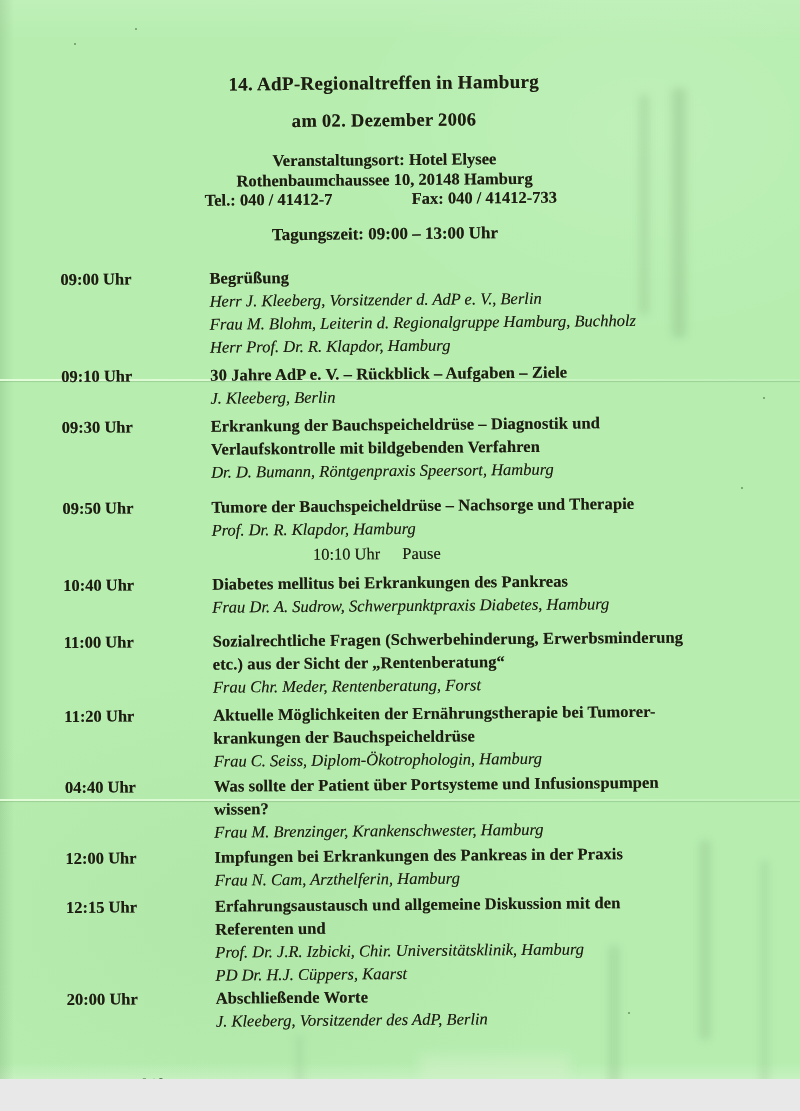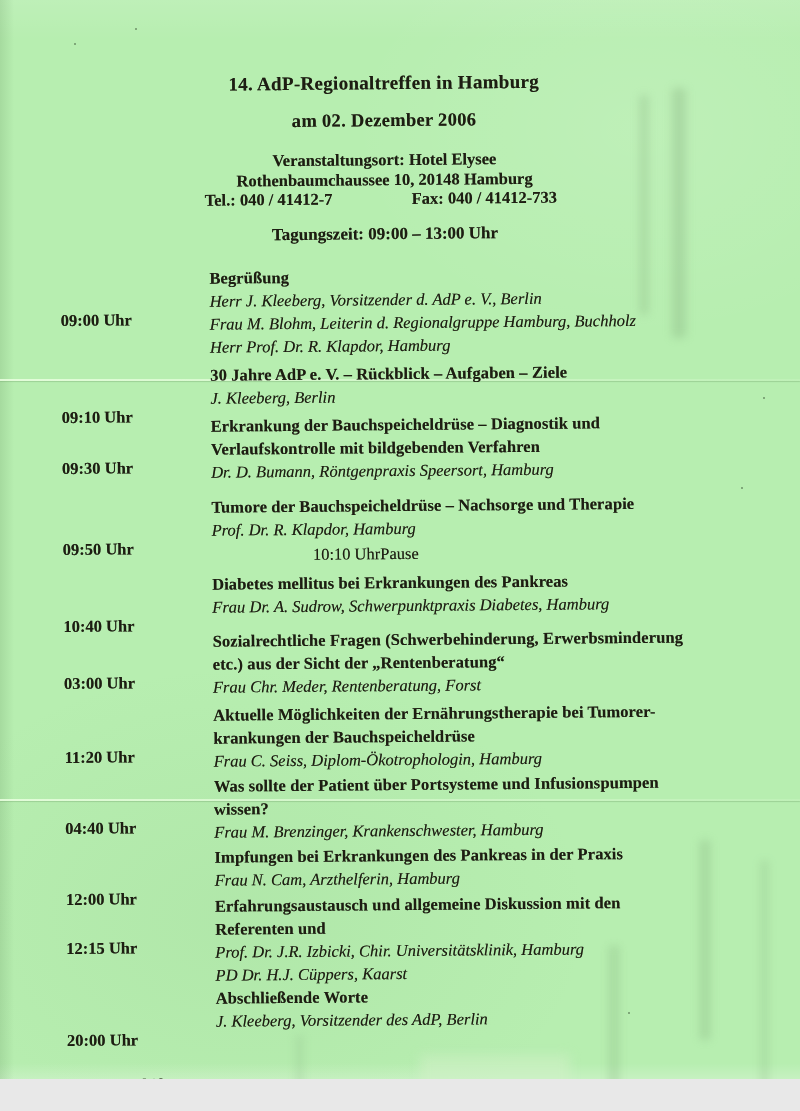--- a/index.html
+++ b/index.html
@@ -39,28 +39,28 @@
   .hdr-venue2  { top: 170px; font-size: 16.5px; font-weight: 700; }
   .hdr-tagung  { top: 224px; font-size: 17px;   font-weight: 700; }
   .telfax-row  { position: absolute; top: 189px; left: 0; width: 800px; font-size: 16.5px; font-weight: 700; }
   .tel { position: absolute; left: 203px; top: 0; white-space: nowrap; }
   .fax { position: absolute; left: 410px; top: 0; white-space: nowrap; }
 
   
   .entry { position: absolute; left: 0; width: 800px; }
   .time {
     position: absolute; left: 58px; top: 0;
-    font-weight: 700; font-size: 16.5px; line-height: 23px; white-space: nowrap; margin-top: 41px;
+    font-weight: 700; font-size: 16.5px; line-height: 23px; white-space: nowrap;
   }
   .content { position: absolute; left: 207px; top: 0; width: 545px; }
   .title-line { font-weight: 700; font-size: 16.5px; line-height: 23px; white-space: nowrap; letter-spacing: 0.1px; }
   .speaker { font-style: italic; font-size: 16.5px; line-height: 23px; white-space: nowrap; }
 
   .pause-row { position: absolute; left: 308px; top: 542px; font-size: 16.5px; line-height: 23px; white-space: nowrap; }
-  .pause-time { }
+  .pause-time { margin-right: 22px; }
 
   .footer-note { position: absolute; left: 56px; top: 1071px; font-weight: 700; font-size: 16.5px; line-height: 23px; }
 
   
   .crease {
     position: absolute; left: 0; width: 100%; height: 2px;
     background: linear-gradient(90deg, rgba(235,255,225,0.85), rgba(235,255,225,0.45) 55%, rgba(235,255,225,0.15));
     box-shadow: 0 1px 1px rgba(95,145,90,0.30);
   }
   .crease-1 { top: 379px; }
@@ -156,21 +156,21 @@
 
     <div class="entry" style="top:571px">
       <div class="time txt">10:40 Uhr</div>
       <div class="content">
         <div class="title-line txt">Diabetes mellitus bei Erkrankungen des Pankreas</div>
         <div class="speaker txt">Frau Dr. A. Sudrow, Schwerpunktpraxis Diabetes, Hamburg</div>
       </div>
     </div>
 
     <div class="entry" style="top:628px">
-      <div class="time txt">03:00 Uhr</div>
+      <div class="time txt">11:00 Uhr</div>
       <div class="content">
         <div class="title-line txt">Sozialrechtliche Fragen (Schwerbehinderung, Erwerbsminderung</div>
         <div class="title-line txt">etc.) aus der Sicht der „Rentenberatung“</div>
         <div class="speaker txt">Frau Chr. Meder, Rentenberatung, Forst</div>
       </div>
     </div>
 
     <div class="entry" style="top:702px">
       <div class="time txt">11:20 Uhr</div>
       <div class="content">

